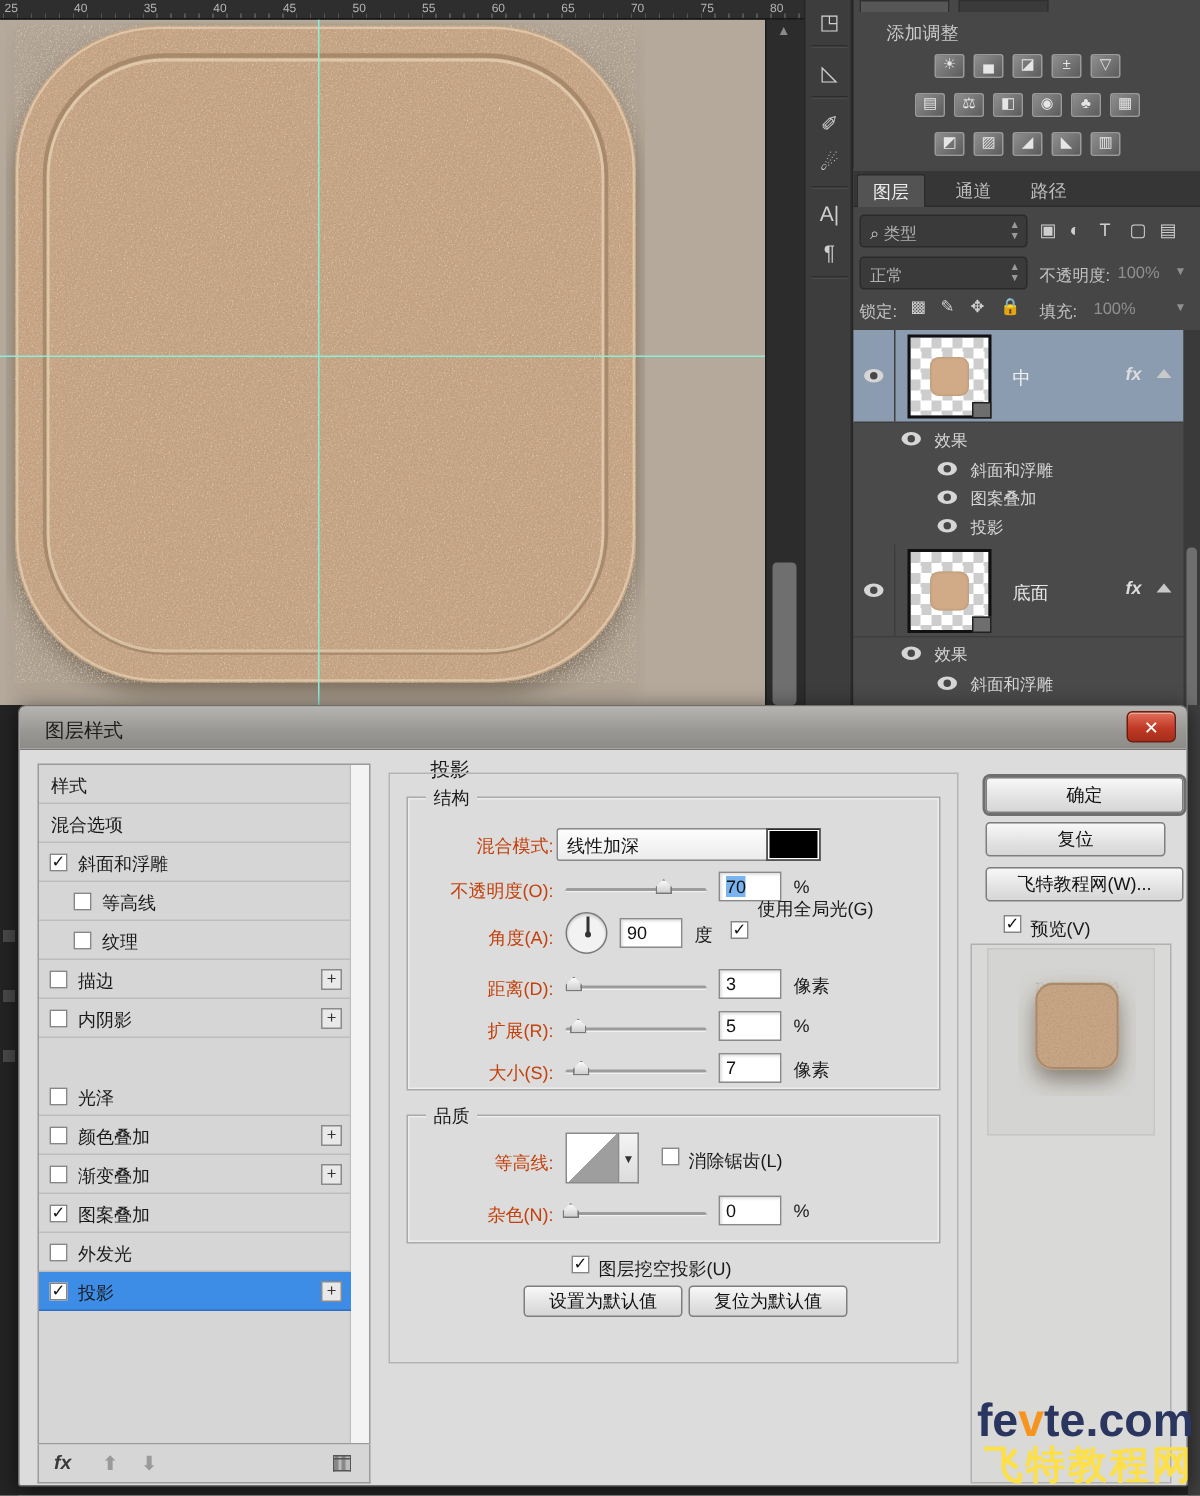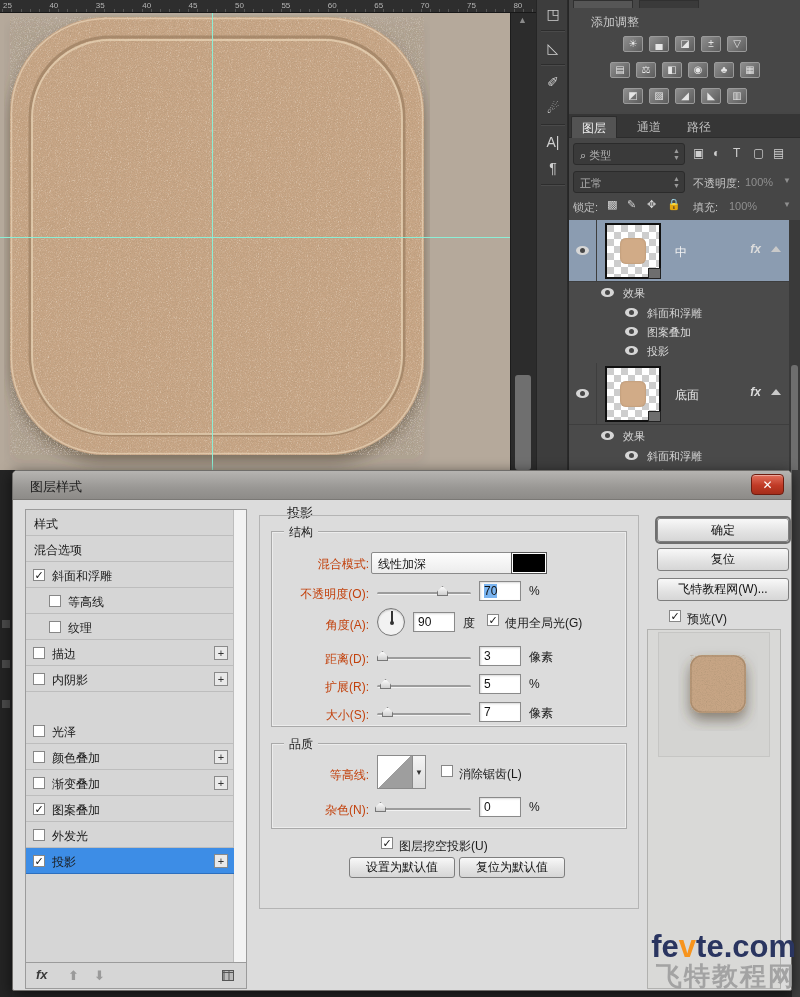--- a/index.html
+++ b/index.html
@@ -414,21 +414,21 @@
     <div class="funit" style="left:516px;top:113px">%</div>
 
     <div class="flabel" style="left:270px;top:146px;width:86px">角度(A):</div>
     <div class="dial" style="left:364px;top:137px">
         <div class="needle"></div>
         <div class="cdot"></div>
       </div>
     <div class="tbox" style="left:400px;top:141px"><span>90</span></div>
     <div class="funit" style="left:450px;top:144px">度</div>
     <div class="chk" style="left:474px;top:143px">✓</div>
-    <div class="chklabel" style="left:492px;top:144px">使用全局光(G)</div>
+    <div class="chklabel" style="left:492px;top:127px">使用全局光(G)</div>
 
     <div class="flabel" style="left:270px;top:180px;width:86px">距离(D):</div>
     <div class="slider-track" style="left:364px;top:186px;width:94px">
         <div class="slider-thumb" style="left:0px"></div>
       </div>
     <div class="tbox" style="left:466px;top:175px"><span>3</span></div>
     <div class="funit" style="left:516px;top:178px">像素</div>
 
     <div class="flabel" style="left:270px;top:208px;width:86px">扩展(R):</div>
     <div class="slider-track" style="left:364px;top:214px;width:94px">
@@ -458,34 +458,34 @@
       </div>
     <div class="tbox" style="left:466px;top:326px"><span>0</span></div>
     <div class="funit" style="left:516px;top:329px">%</div>
 
     <div class="chk" style="left:368px;top:366px">✓</div>
     <div class="chklabel" style="left:386px;top:367px">图层挖空投影(U)</div>
     <div class="btn" style="left:336px;top:386px;width:106px;height:21px;line-height:19px">设置为默认值</div>
     <div class="btn" style="left:446px;top:386px;width:106px;height:21px;line-height:19px">复位为默认值</div>
 
     <div class="btn default" style="left:644px;top:47px;width:132px;height:24px;line-height:22px">确定</div>
-    <div class="btn" style="left:644px;top:77px;width:132px;height:23px;line-height:21px">复位</div>
+    <div class="btn" style="left:644px;top:77px;width:120px;height:23px;line-height:21px">复位</div>
     <div class="btn" style="left:644px;top:107px;width:132px;height:23px;line-height:21px">飞特教程网(W)...</div>
     <div class="chk" style="left:656px;top:139px">✓</div>
     <div class="chklabel" style="left:674px;top:140px">预览(V)</div>
     <div id="preview-panel">
       <div id="preview-inner">
         <svg width="112" height="125" viewBox="0 0 112 125">
           <g filter="url(#iconshadow)">
             <rect x="31" y="22" width="56" height="58" rx="12" fill="#c7a585"></rect>
             <rect x="31" y="22" width="56" height="58" rx="12" filter="url(#corknoise)" opacity="0.9"></rect>
             <rect x="32" y="23" width="54" height="56" rx="11" fill="none" stroke="#9d8063" stroke-width="1.2" opacity="0.7"></rect>
           </g>
         </svg>
       </div>
     </div>
   </div>
 
   <div id="watermark">
     <div id="wm1" style="color: rgb(42, 53, 96);"><span>fe</span><span id="wmv" style="color: rgb(247, 148, 29);">v</span><span>te.com</span></div>
-    <div id="wm2" style="color: #a3a3a3; text-align: right;">飞特教程网</div>
+    <div id="wm2" style="color: #fde047; text-align: right;">飞特教程网</div>
   </div>
 </div>
 
 </body></html>

